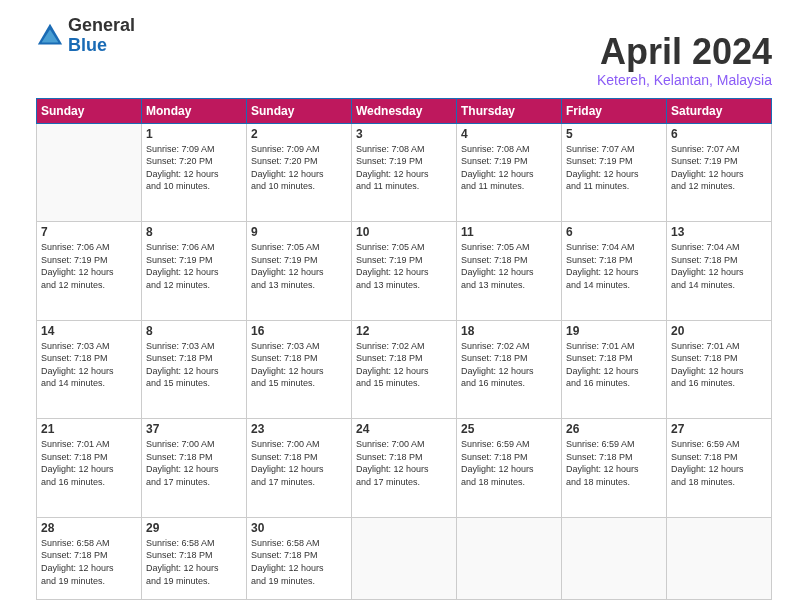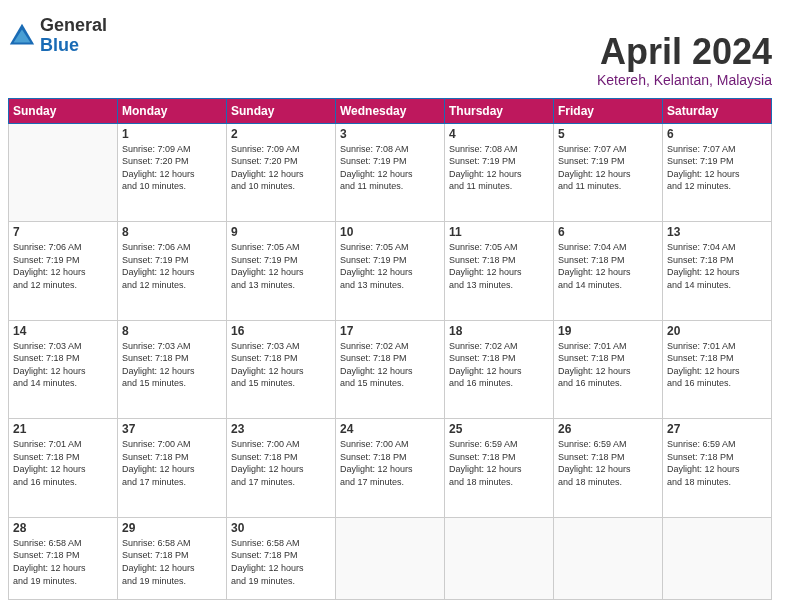--- a/index.html
+++ b/index.html
@@ -6,21 +6,21 @@
     body {
       font-family: Arial, sans-serif;
       background: #fff;
       width: 792px;
       height: 612px;
       overflow: hidden;
     }
     .page {
       width: 792px;
       height: 612px;
-      padding: 16px 20px 12px 8px;
+      padding: 16px 20px 12px 36px;
       display: flex;
       flex-direction: column;
     }
     .header {
       display: flex;
       justify-content: space-between;
       align-items: flex-start;
       margin-bottom: 10px;
     }
     .logo {
@@ -52,21 +52,21 @@
       margin-top: 16px;
     }
     .month-title {
       font-size: 36px;
       font-weight: bold;
       color: #333;
       line-height: 1.1;
     }
     .location {
       font-size: 14px;
-      color: #701a75;
+      color: #8b5cf6;
     }
     .calendar {
       flex: 1;
       border-collapse: collapse;
       width: 100%;
       table-layout: fixed;
     }
     .calendar th {
       background: #be185d;
       color: white;
@@ -201,21 +201,21 @@
           </td>
           <td>
             <span class="day-num">8</span>
             <div class="day-info">Sunrise: 7:03 AM<br>Sunset: 7:18 PM<br>Daylight: 12 hours<br>and 15 minutes.</div>
           </td>
           <td>
             <span class="day-num">16</span>
             <div class="day-info">Sunrise: 7:03 AM<br>Sunset: 7:18 PM<br>Daylight: 12 hours<br>and 15 minutes.</div>
           </td>
           <td>
-            <span class="day-num">17</span>
+            <span class="day-num">12</span>
             <div class="day-info">Sunrise: 7:02 AM<br>Sunset: 7:18 PM<br>Daylight: 12 hours<br>and 15 minutes.</div>
           </td>
           <td>
             <span class="day-num">18</span>
             <div class="day-info">Sunrise: 7:02 AM<br>Sunset: 7:18 PM<br>Daylight: 12 hours<br>and 16 minutes.</div>
           </td>
           <td>
             <span class="day-num">19</span>
             <div class="day-info">Sunrise: 7:01 AM<br>Sunset: 7:18 PM<br>Daylight: 12 hours<br>and 16 minutes.</div>
           </td>

